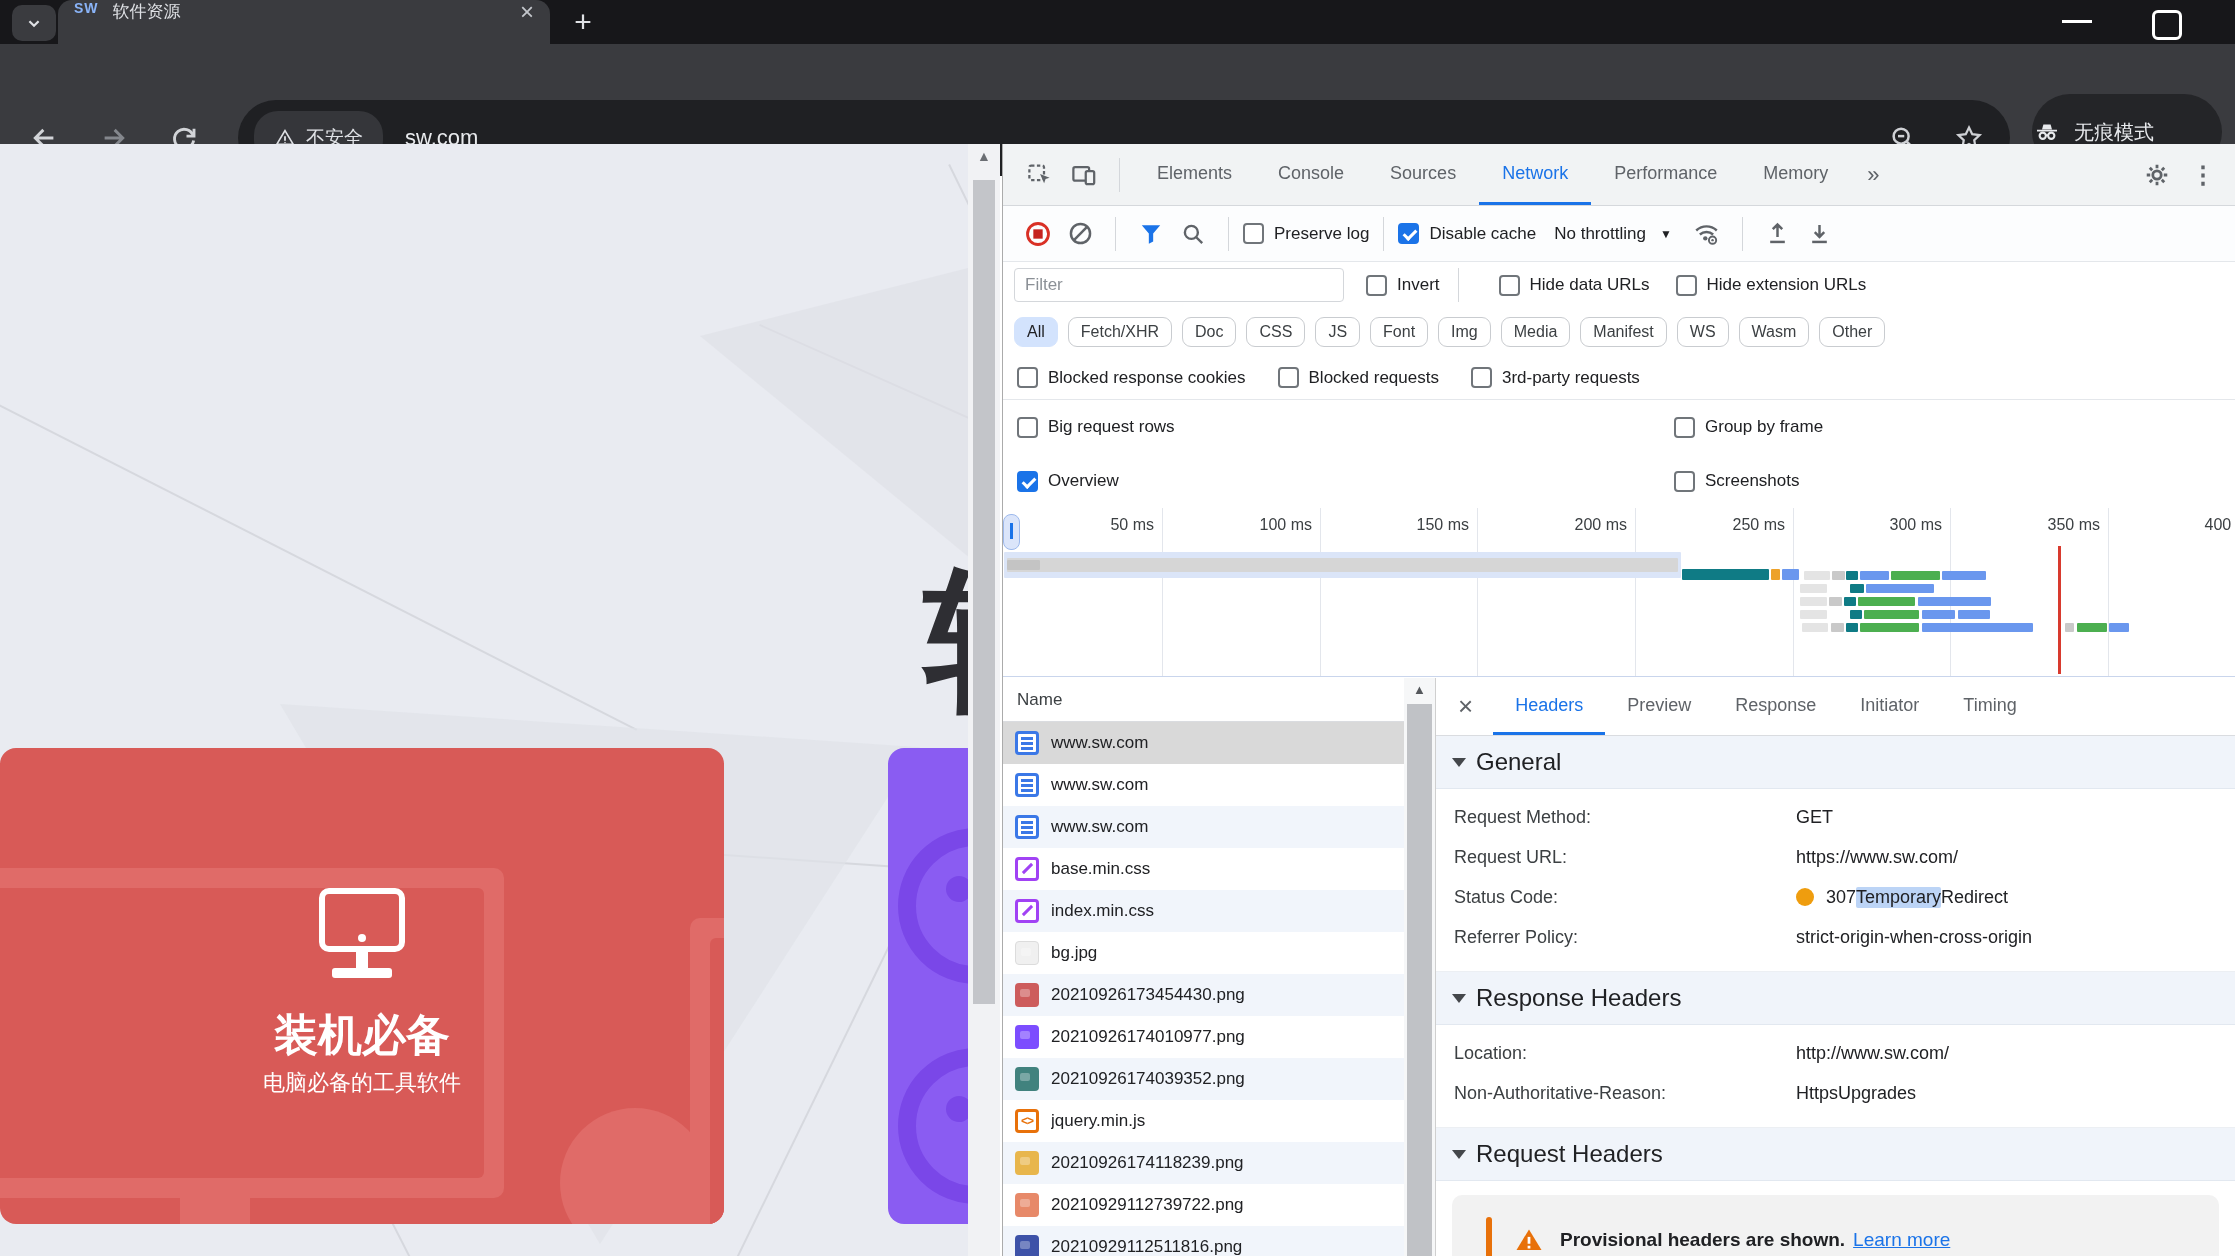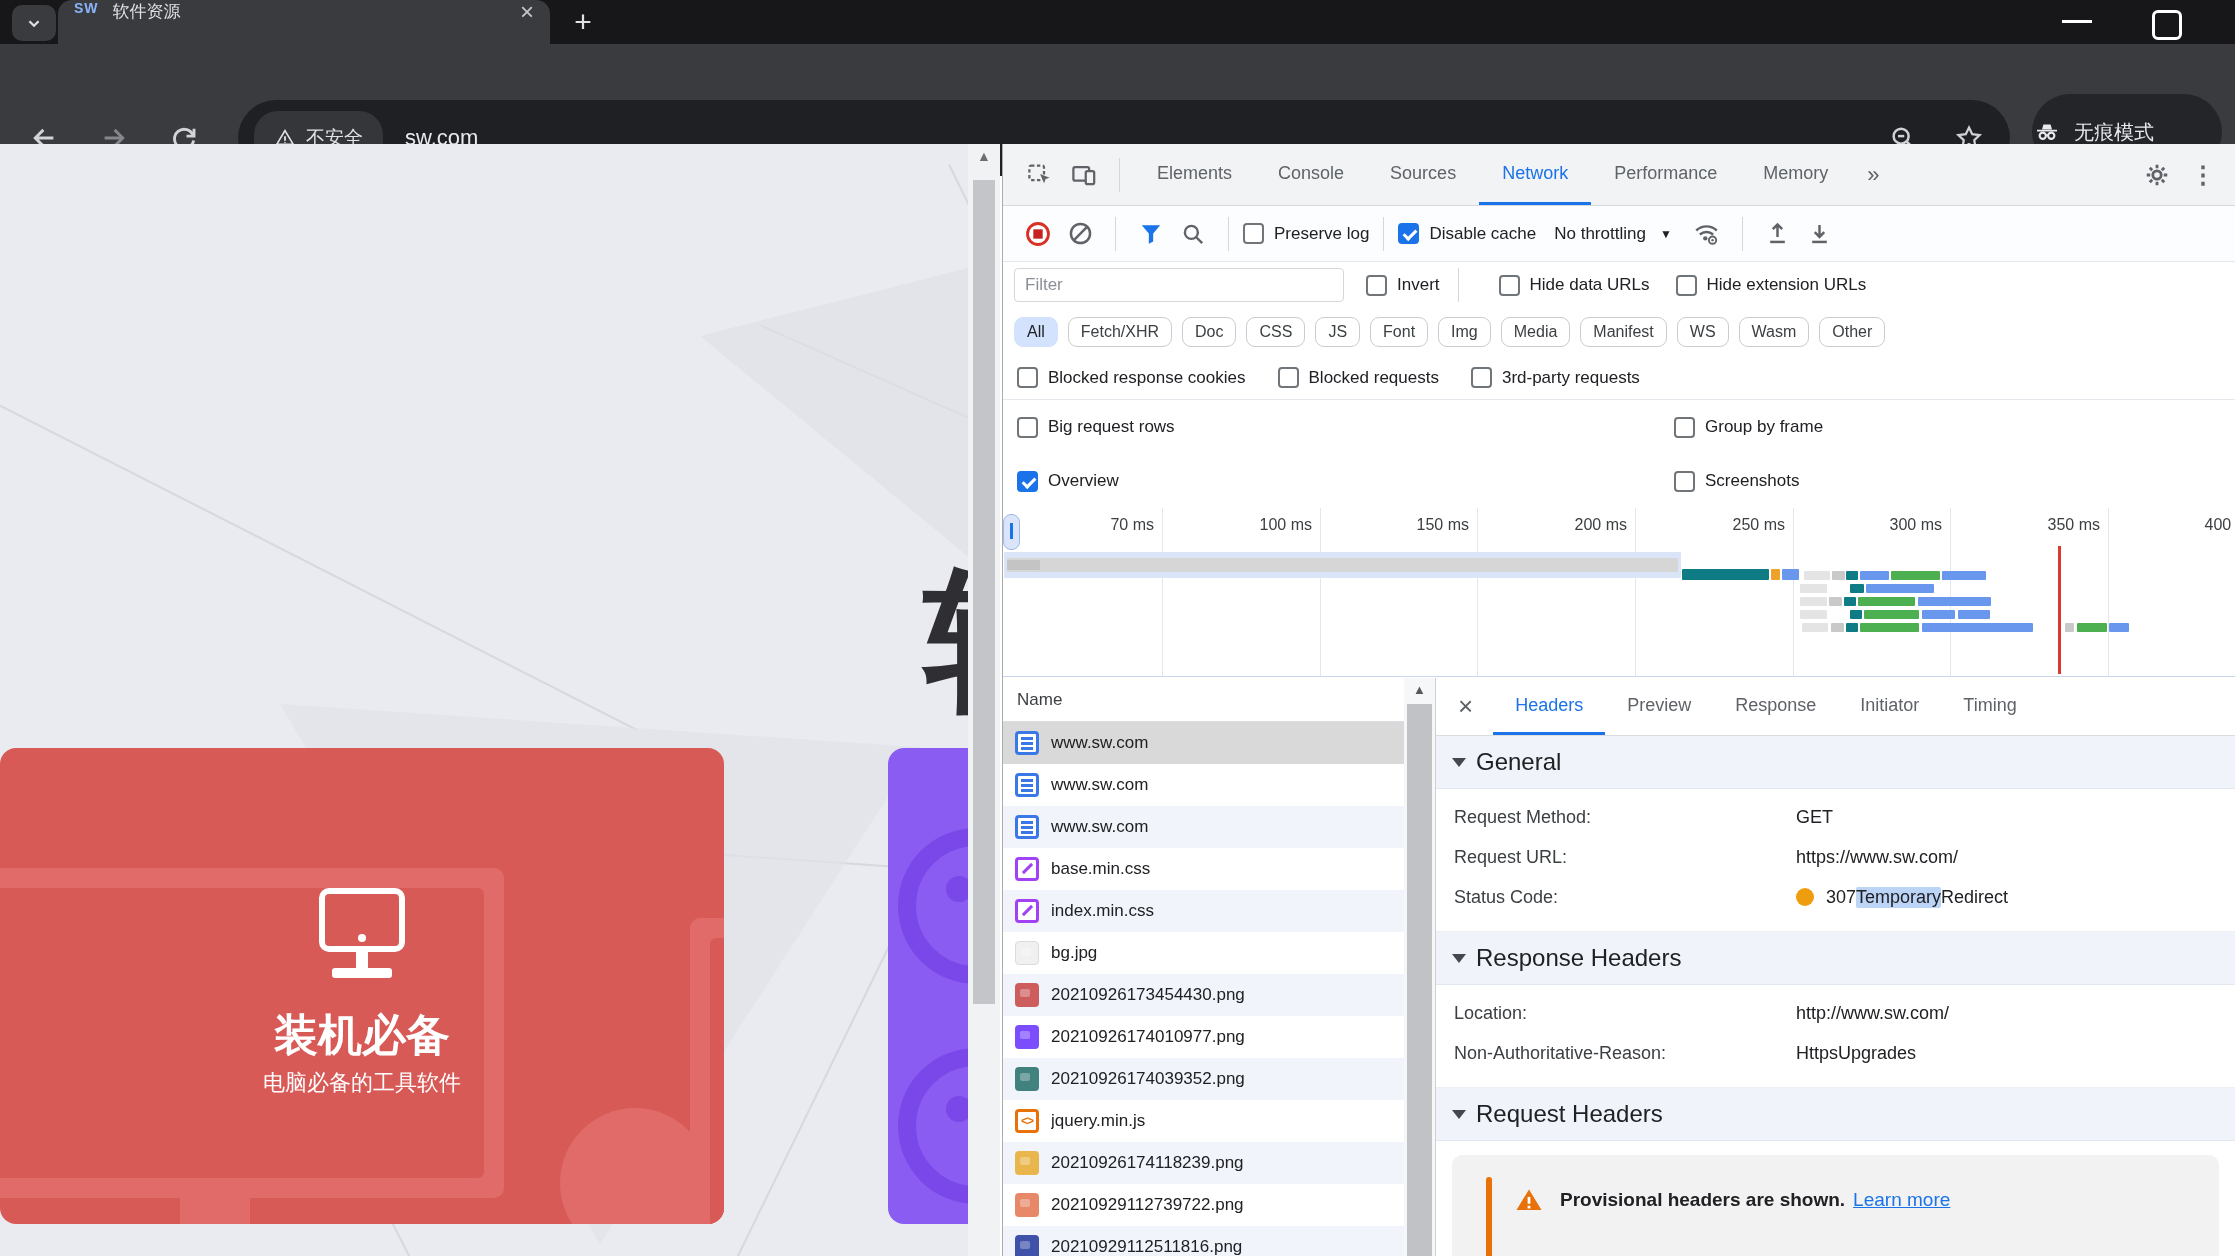--- a/index.html
+++ b/index.html
@@ -441,21 +441,21 @@
       </span>
       <span class="opt r">
         <span class="cb"></span>
         <label>Screenshots</label>
       </span>
     </div>
 
     <div id="dt-overview">
 
     <div class="gline" style="left: 159px;"></div>
-        <div class="tick" style="left: 73px;">70 ms</div>
+        <div class="tick" style="left: 73px;">50 ms</div>
         <div class="gline" style="left: 317px;"></div>
         <div class="tick" style="left: 231px;">100 ms</div>
         <div class="gline" style="left: 474px;"></div>
         <div class="tick" style="left: 388px;">150 ms</div>
         <div class="gline" style="left: 632px;"></div>
         <div class="tick" style="left: 546px;">200 ms</div>
         <div class="gline" style="left: 790px;"></div>
         <div class="tick" style="left: 704px;">250 ms</div>
         <div class="gline" style="left: 947px;"></div>
         <div class="tick" style="left: 861px;">300 ms</div>
@@ -591,20 +591,26 @@
             </div>
             <div class="kv">
               <span class="k">Status Code:</span>
               <span class="v">
                 <span class="statdot" style="background: rgb(239, 157, 14);"></span>
                 <span>307 </span>
                 <span class="hl">Temporary</span>
                 <span> Redirect</span>
               </span>
             </div>
+            <div class="kv">
+              <span class="k">Referrer Policy:</span>
+              <span class="v">
+                <span>strict-origin-when-cross-origin</span>
+              </span>
+            </div>
           </div>
           <div class="sechdr">
             <span class="tri"></span>
             <span>Response Headers</span>
           </div>
           <div class="seccontent">
             <div class="kv">
               <span class="k">Location:</span>
               <span class="v">
                 <span>http://www.sw.com/</span>

